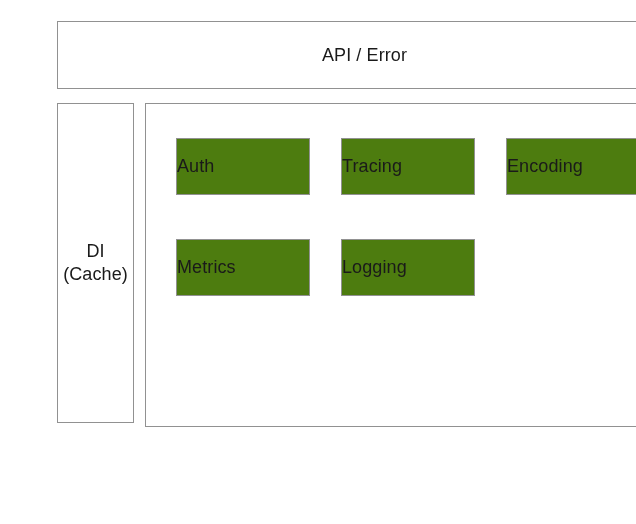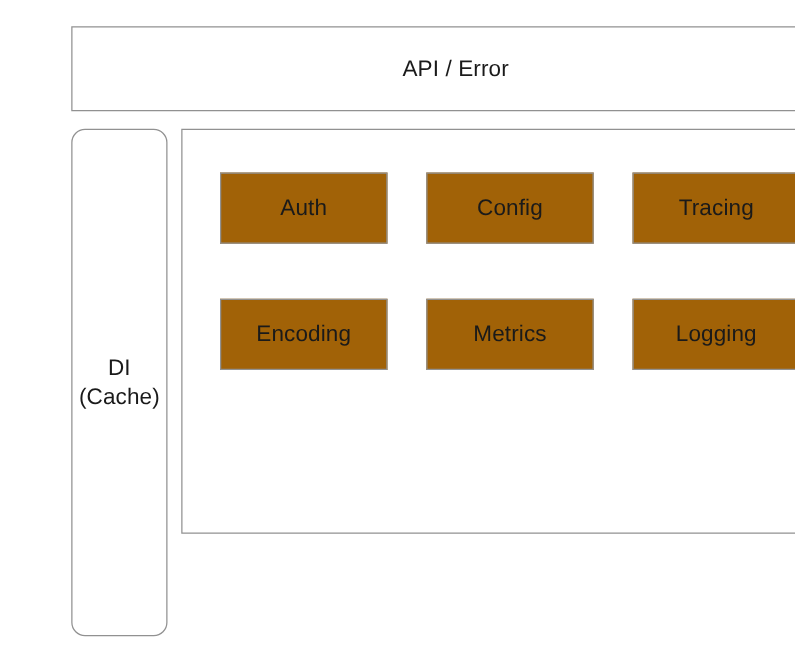--- a/index.html
+++ b/index.html
@@ -18,39 +18,38 @@
     box-sizing: border-box;
     border: 1px solid #919191;
     background: #ffffff;
     display: flex;
     align-items: center;
     justify-content: center;
     font-size: 18px;
     letter-spacing: 0.1px;
   }
   .api-box    { left: 9px;  top: 21px;  width: 615px; height: 68px; }
-  .di-box     { left: 9px;  top: 103px; width: 77px;  height: 406px;
-                flex-direction: column; text-align: center; line-height: 23px; border-radius: 11px; }
+  .di-box     { left: 9px;  top: 103px; width: 77px;  height: 320px;
+                flex-direction: column; text-align: center; line-height: 23px; }
   .modules-box{
     left: 97px; top: 103px; width: 527px; height: 324px;
     display: grid;
     grid-template-columns: repeat(3, 1fr);
     grid-auto-rows: 57px;
     column-gap: 31px;
     row-gap: 44px;
     padding: 34px 31px 29px 30px;
     align-items: stretch;
   }
   .module {
     box-sizing: border-box;
     border: 1px solid #919191;
-    background: #a16207;
+    background: #4d7c0f;
     display: flex;
     align-items: center;
-    justify-content: center;
     font-size: 18px;
   }
   .db-box     { left: 97px; top: 442px; width: 527px; height: 67px; }
 </style>
 </head>
 <body>
 
 <div class="page">
 
   <div class="box api-box">
@@ -60,23 +59,20 @@
   <div class="box di-box">
     <span>DI</span>
     <span>(Cache)</span>
   </div>
 
   <div class="box modules-box">
     <div class="module">
       <span>Auth</span>
     </div>
     <div class="module">
-      <span>Config</span>
-    </div>
-    <div class="module">
       <span>Tracing</span>
     </div>
     <div class="module">
       <span>Encoding</span>
     </div>
     <div class="module">
       <span>Metrics</span>
     </div>
     <div class="module">
       <span>Logging</span>

